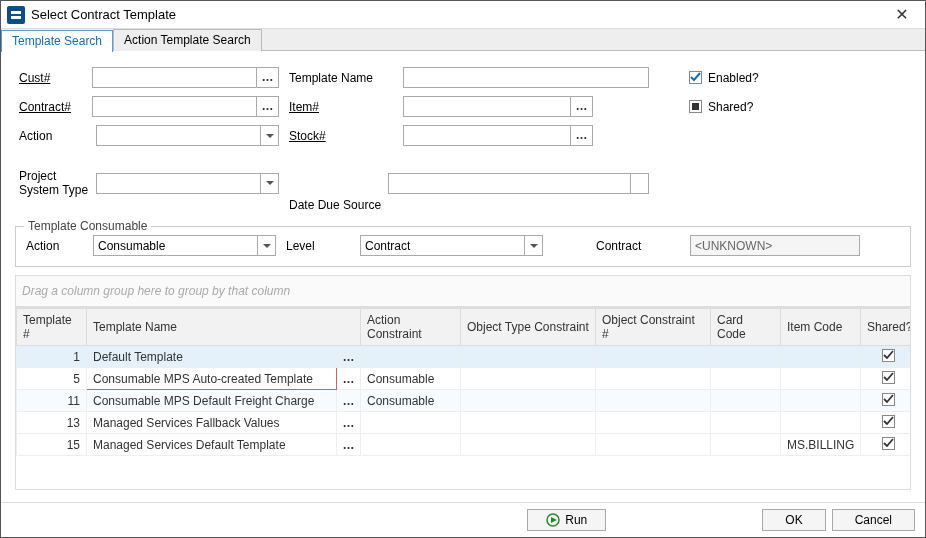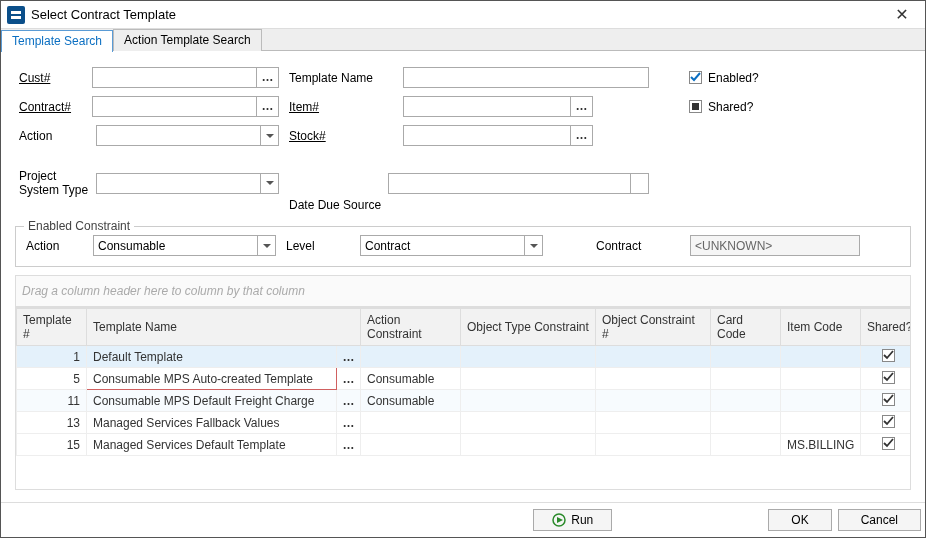--- a/index.html
+++ b/index.html
@@ -35,21 +35,21 @@
 .grid-wrap { border:1px solid #ddd; flex:1; margin-top:0; margin-bottom:6px; overflow:hidden; }
 table.grid { border-collapse:collapse; width:100%; table-layout:fixed;}
 table.grid th { background:#f2f2f2; border:1px solid #ddd; padding:4px 6px; font-weight:normal; text-align:left; color:#333; font-size:12px; }
 table.grid td { border:1px solid #eee; padding:3px 6px; font-size:12px; color:#333; height:21px;}
 table.grid tr.sel td { background:#e4f1fb; }
 table.grid tr.alt td { background:#f7fbfe; }
 .col-num { text-align:right; width:70px;}
 .col-ellipsis { width:24px; text-align:center; cursor:pointer; font-weight:bold; padding:0 !important;}
 .col-chk { text-align:center; width:60px;}
 .cell-outlined { border:1px solid #d06060 !important; }
-.buttonbar { border-top:1px solid #ddd; padding:6px 4px; display:flex; align-items:flex-end;}
+.buttonbar { border-top:1px solid #ddd; padding:6px 10px; display:flex; align-items:flex-end;}
 .btn { border:1px solid #aaa; background:#f5f5f5; padding:3px 22px; cursor:pointer; font-size:12px; margin-left:6px;}
 .btn.run { display:flex; align-items:center; gap:5px; padding:3px 18px;}
 .btn.run svg{width:14px;height:14px;}
 .spacer { flex:1; }
 .tiny-chk { display:inline-flex; width:13px; height:13px; border:1px solid #888; align-items:center; justify-content:center; background:#fff;}
 .tiny-chk svg{width:11px;height:11px;}
 </style>
 </head>
 <body>
 
@@ -148,21 +148,21 @@
       <div class="field-row">
         <div class="flabel" style="width:95px;margin-top:44px;">Date Due Source</div>
         <div class="input-combo" style="flex:1;">
           <input style="">
           <div class="dropdown-btn"></div>
         </div>
       </div>
     </div>
 
     <div class="fieldset">
-      <div class="legend">Enabled Constraint</div>
+      <div class="legend">Template Consumable</div>
       <div class="fieldset-grid">
         <div class="field-row">
           <div class="flabel">Action</div>
           <div class="input-combo" style="flex:0 0 110px;">
             <input value="Consumable" style="">
             <div class="dropdown-btn">
                 <svg viewBox="0 0 8 8">
                   <path d="M0 2 L4 6 L8 2 Z" fill="#555"></path>
                 </svg>
               </div>
@@ -181,21 +181,21 @@
         </div>
         <div class="field-row">
           <div class="flabel" style="width:90px;">Contract</div>
           <div class="input-combo readonly" style="flex:0 0 170px;">
             <input readonly="" style="color: rgb(102, 102, 102);" value="&lt;UNKNOWN&gt;">
           </div>
         </div>
       </div>
     </div>
 
-    <div class="grouphint">Drag a column header here to column by that column</div>
+    <div class="grouphint">Drag a column group here to group by that column</div>
     <div class="grid-wrap">
       <table class="grid">
         <colgroup>
           <col style="width:70px">
             <col style="width:250px">
             <col style="width:24px">
           <col style="width:100px">
             <col style="width:135px">
             <col style="width:115px">
           <col style="width:70px">

